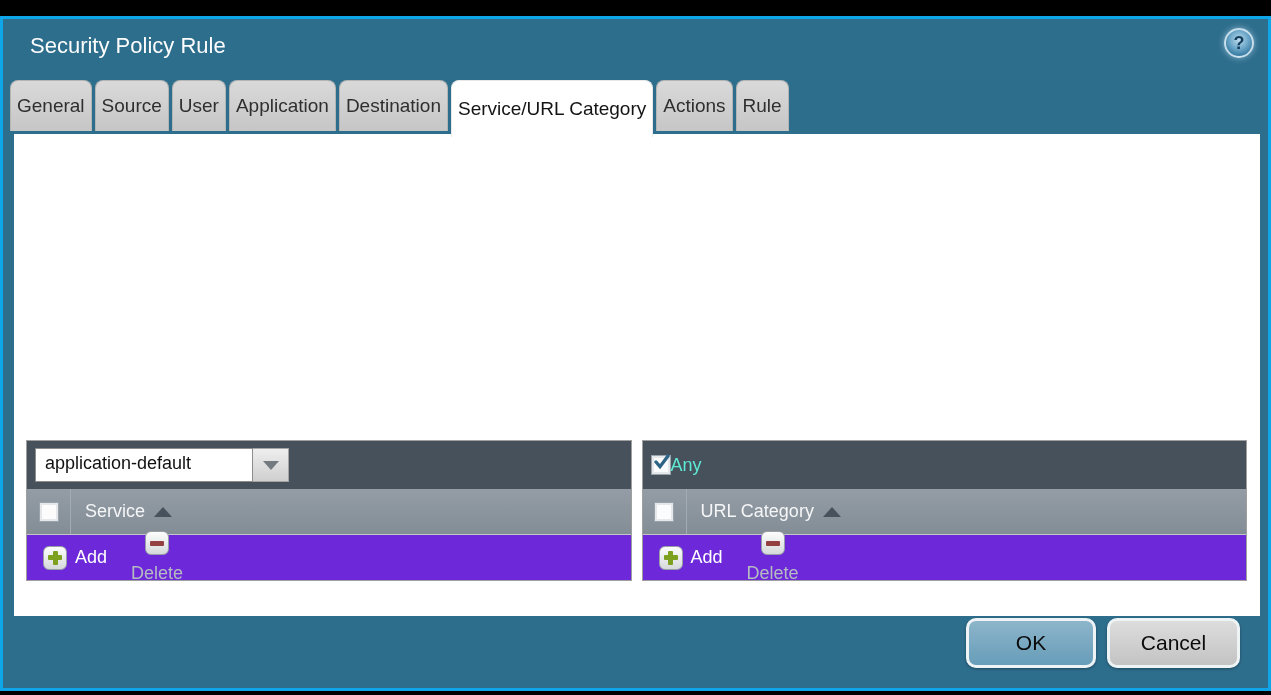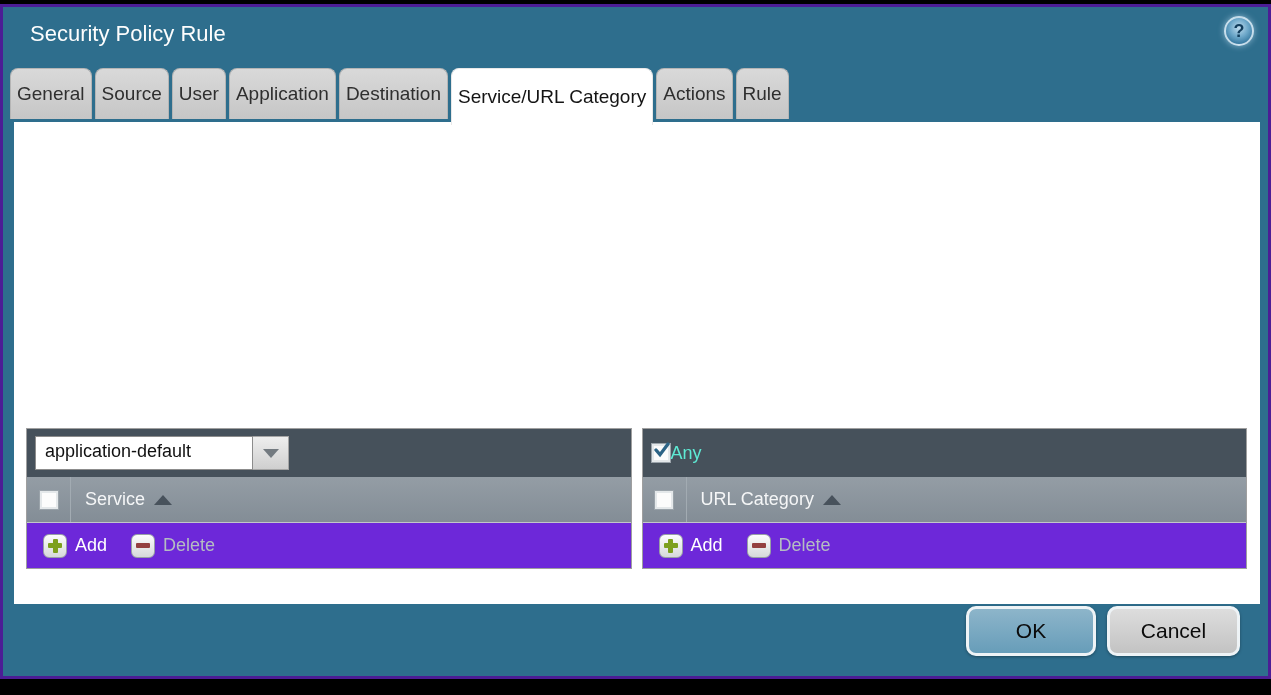--- a/index.html
+++ b/index.html
@@ -3,23 +3,23 @@
 <meta charset="utf-8">
 <style>
   * { margin:0; padding:0; box-sizing:border-box; }
   html,body { width:1271px; height:695px; }
   body {
     font-family:"Liberation Sans","DejaVu Sans",sans-serif;
     background:#000;
     overflow:hidden;
   }
   .window {
-    position:absolute; left:0; top:4px; width:1271px; height:675px;
+    position:absolute; left:0; top:16px; width:1271px; height:675px;
     background:#2e6e8d;
-    border:3px solid #4c1d95;
+    border:3px solid #0ea5e9;
   }
   
   .titlebar { position:absolute; left:0; top:0; width:100%; height:61px; }
   .title {
     position:absolute; left:27px; top:14px;
     color:#fdfdfd; font-size:22px; letter-spacing:0px;
   }
   .help-btn {
     position:absolute; right:14px; top:9px;
     width:30px; height:30px; border-radius:50%;
@@ -104,21 +104,21 @@
     width:0; height:0; margin-left:9px;
     border-left:9px solid transparent; border-right:9px solid transparent;
     border-bottom:10px solid #48525c;
   }
   .list { flex:1; background:#f7f8f9; }
   .panel-bottom {
     height:45px; flex:0 0 45px; background:#6d28d9;
     display:flex; align-items:center; padding:0 16px; gap:24px;
   }
   .tool-btn { display:flex; align-items:center; gap:8px; cursor:pointer; }
-  .tool-btn.disabled { cursor:default; }
+  .tool-btn.disabled { cursor:default;flex-direction:column; }
   .tool-icon {
     width:24px; height:24px; border-radius:6px;
     background:linear-gradient(#fdfdfd,#d6d9da);
     border:1px solid #98a0a6;
     display:flex; align-items:center; justify-content:center;
     position:relative;
   }
   .plus-h, .minus-h { position:absolute; width:14px; height:5px; background:#7da01e; border-radius:1px; }
   .plus-v { position:absolute; width:5px; height:14px; background:#7da01e; border-radius:1px; }
   .minus-h { background:#944040; }

